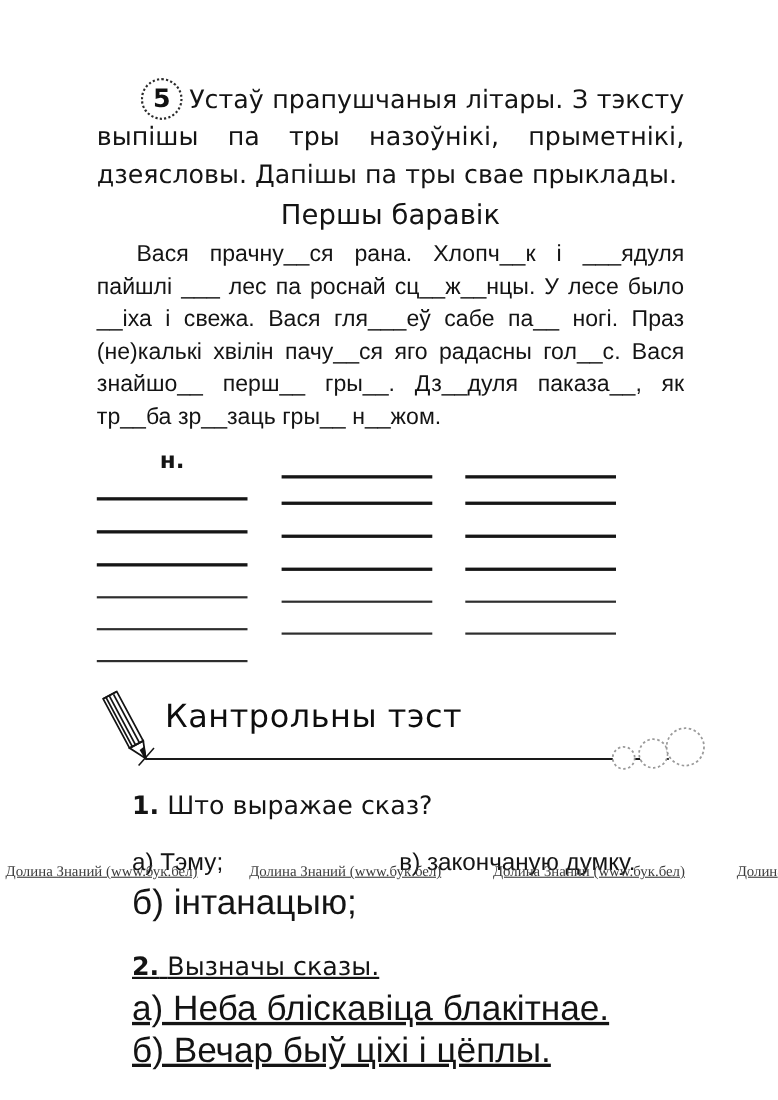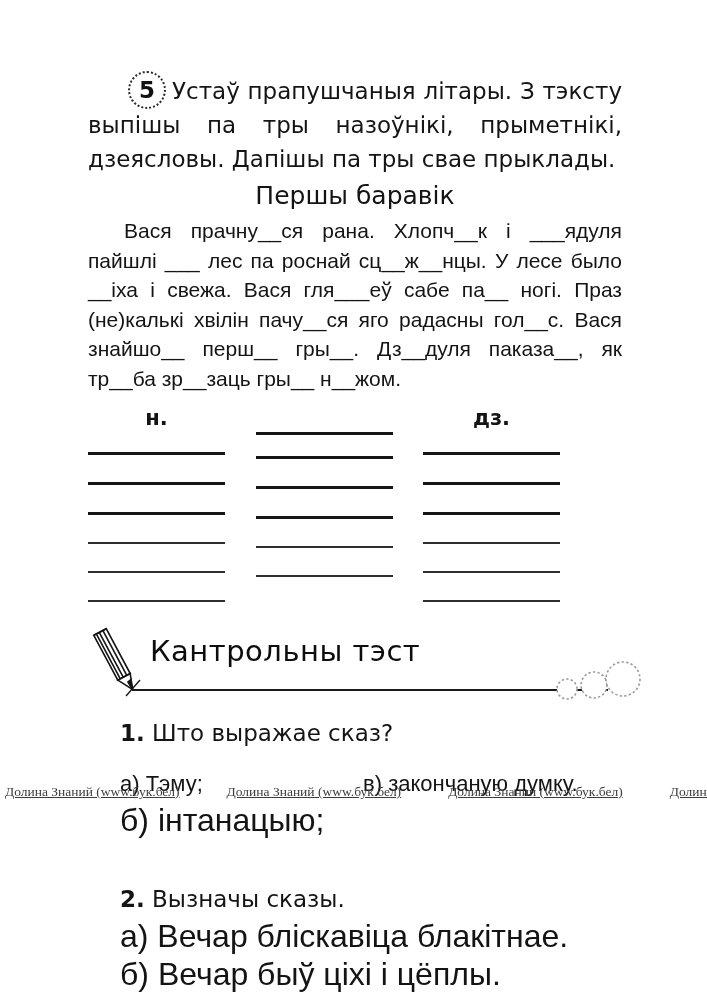--- a/index.html
+++ b/index.html
@@ -66,21 +66,21 @@
   
   .q-line {
     font-family: "DejaVu Sans", sans-serif;
     font-size: 23px; line-height: 30px;
     margin: 8px 0 0 32px;
   }
   .q-num { font-weight: bold; }
   .options-row { display: flex; margin: 20px 0 0 32px; font-size: 22px; line-height: 32px; }
   .opt-left { width: 243px; }
   .opt { font-size: 32px; line-height: 32px; margin: 4px 0 0 32px; }
-  .q2-block { margin-top: 48px; }
+  .q2-block { margin-top: 28px; text-decoration: underline; }
   .q2-block .opt { margin-top: 6px; }
 
   
   .watermark-row {
     position: absolute; left: 0; top: 784px;
     width: 707px; overflow: hidden;
     display: flex; gap: 47px; padding-left: 5px;
     white-space: nowrap;
     font-family: "Liberation Serif", serif;
     font-size: 13.5px; color: #3c3c3c;
@@ -114,21 +114,20 @@
     </div>
     <div class="col">
       <div class="blank"></div>
       <div class="blank"></div>
       <div class="blank"></div>
       <div class="blank"></div>
       <div class="blank"></div>
       <div class="blank"></div>
     </div>
     <div class="col">
-      <div class="col-header">дз.</div>
       <div class="blank"></div>
       <div class="blank"></div>
       <div class="blank"></div>
       <div class="blank"></div>
       <div class="blank"></div>
       <div class="blank"></div>
     </div>
   </div>
 
   <div class="test-block">
@@ -161,21 +160,21 @@
     <span class="opt-left">а) Тэму;</span>
     <span>в) закончаную думку.</span>
   </div>
   <p class="opt">б) інтанацыю;</p>
 
   <div class="q2-block">
     <p class="q-line">
       <span class="q-num">2.</span>
       <span>Вызначы сказы.</span>
     </p>
-    <p class="opt">а) Вечар бліскавіца блакітнае.</p>
+    <p class="opt">а) Неба бліскавіца блакітнае.</p>
     <p class="opt">б) Вечар быў ціхі і цёплы.</p>
   </div>
 
 </div>
 
 <div class="watermark-row">
   <span>Долина Знаний (www.бук.бел)</span>
   <span>Долина Знаний (www.бук.бел)</span>
   <span>Долина Знаний (www.бук.бел)</span>
   <span>Долина Знаний (www.бук.бел)</span>

